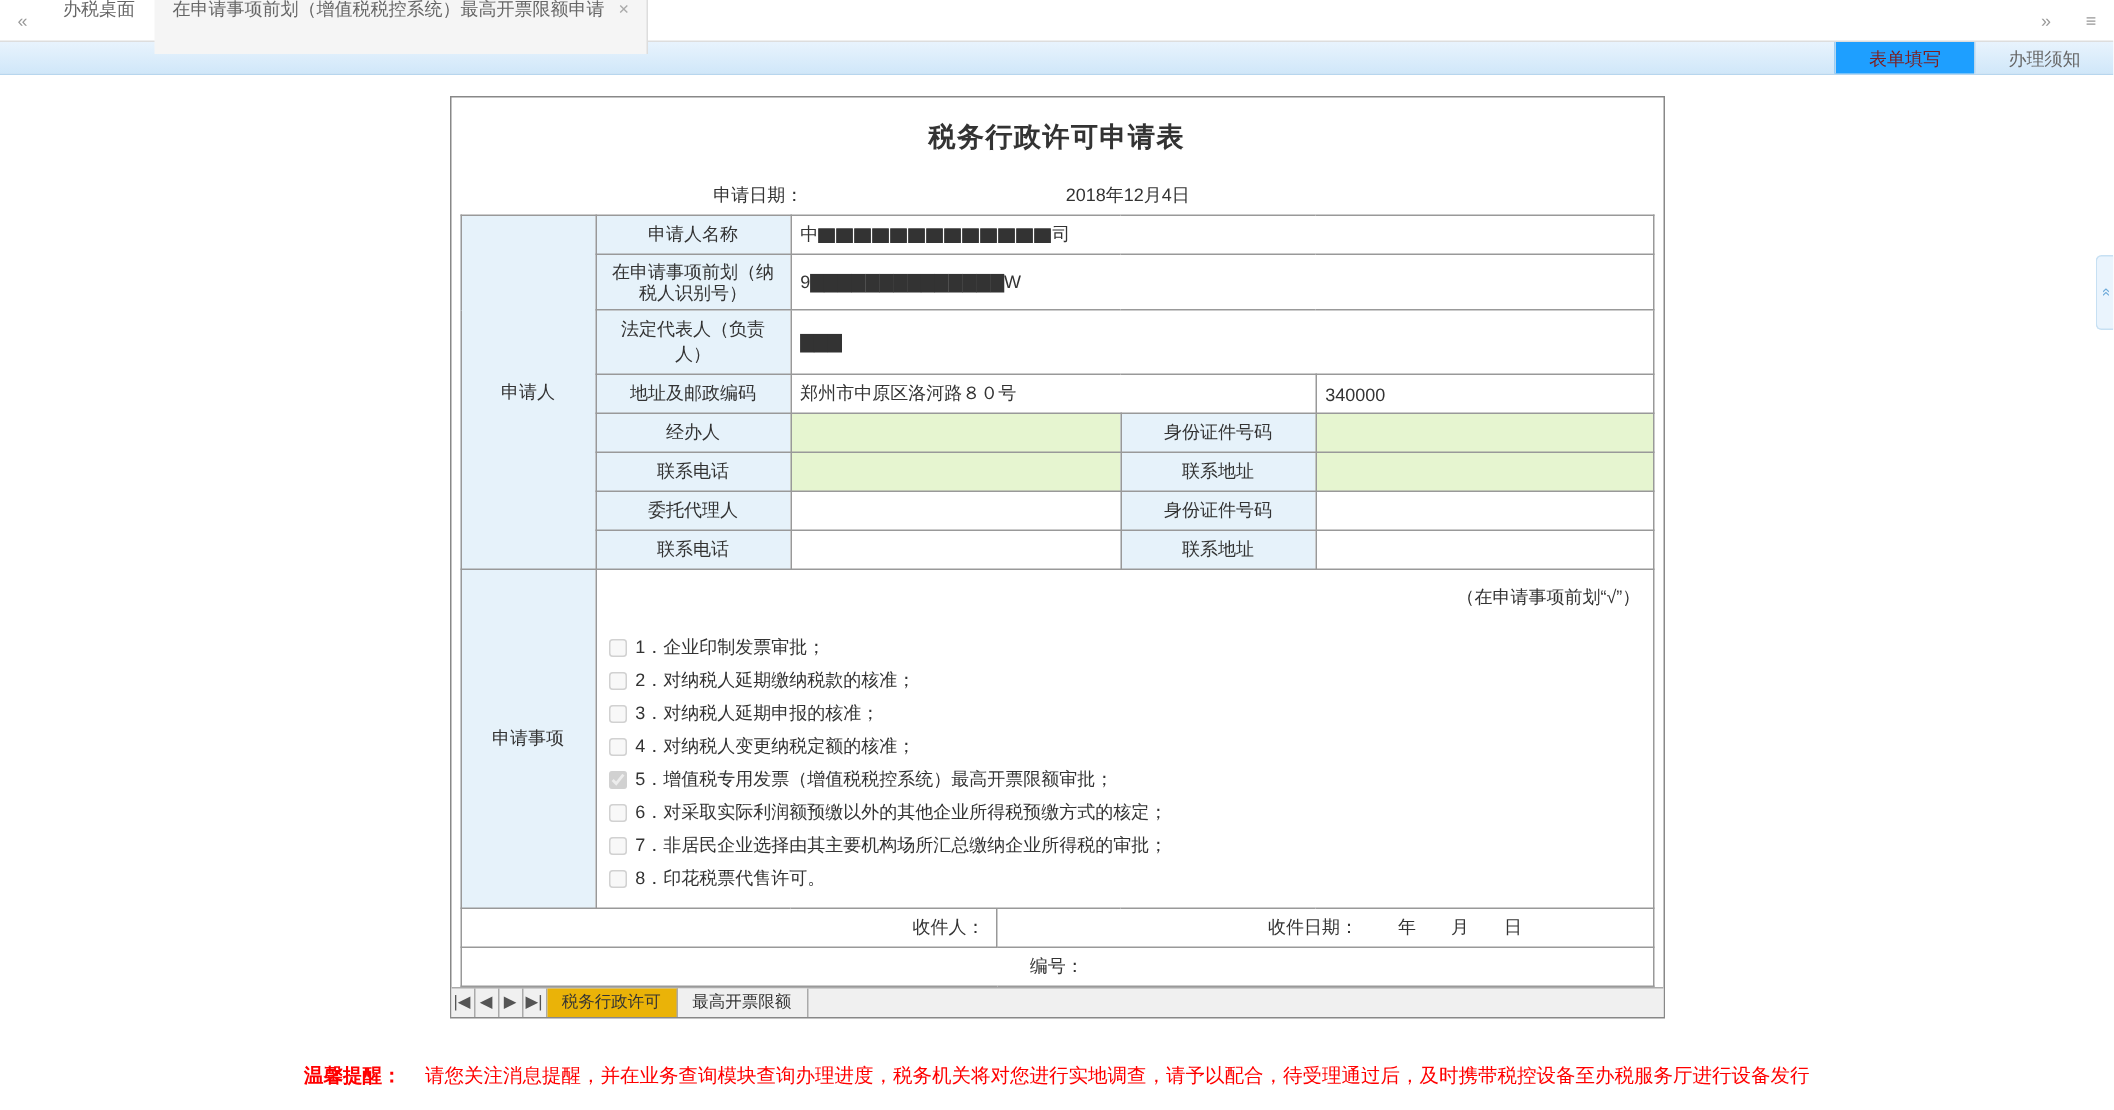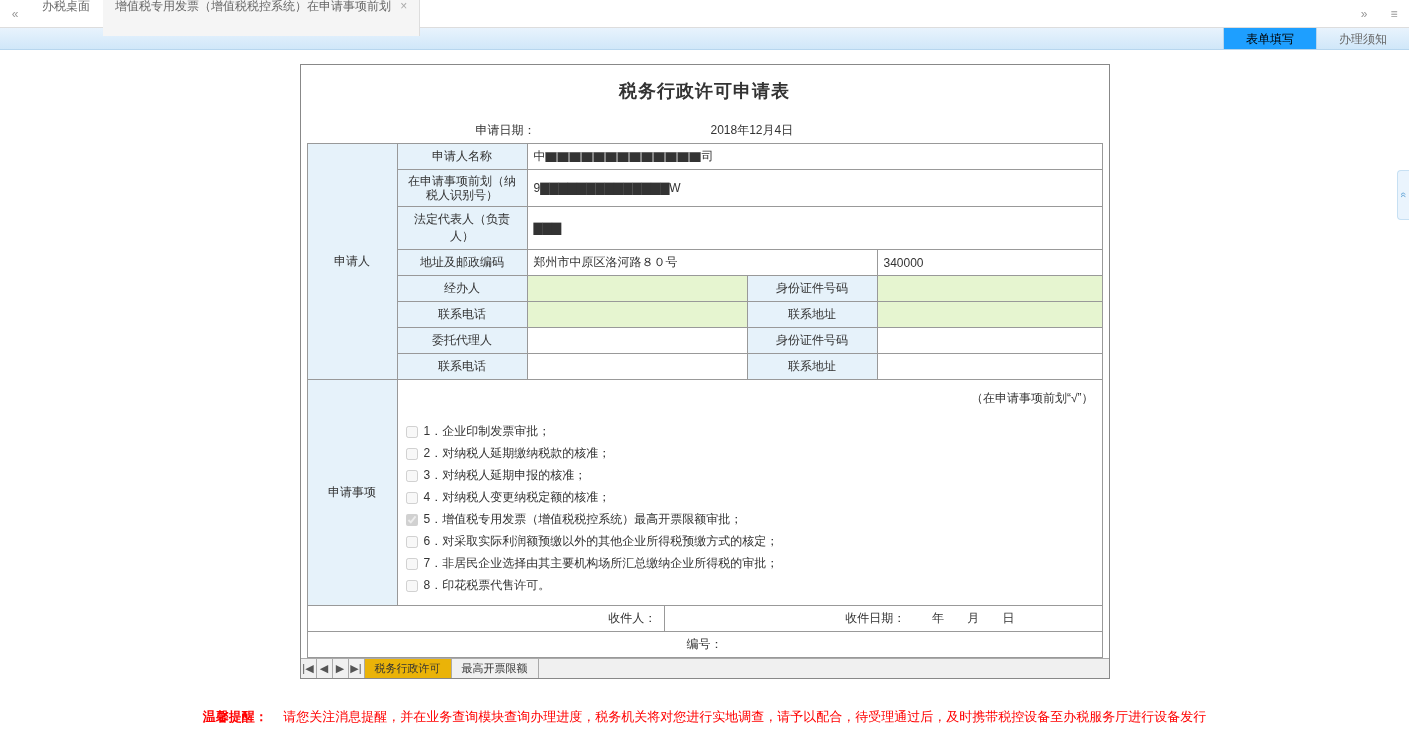--- a/index.html
+++ b/index.html
@@ -9,21 +9,21 @@
   .top-tabs .double-left { width: 30px; text-align: center; color: #999; cursor: pointer; }
   .top-tabs .tab { padding: 0 12px; height: 44px; line-height: 28px; color: #666; cursor: pointer; border-right: 1px solid transparent; }
   .top-tabs .tab.active { background: #f5f5f5; border-right: 1px solid #ddd; }
   .top-tabs .tab-close { margin-left: 6px; color: #aaa; }
   .top-tabs .spacer { flex: 1; }
   .top-tabs .double-right { width: 30px; text-align: center; color: #999; cursor: pointer; }
   .top-tabs .menu-icon { width: 30px; text-align: center; color: #999; cursor: pointer; }
   
   .blue-bar { height: 22px; background: linear-gradient(#e8f3fd,#d0e7f9); border-bottom: 1px solid #b7d6ee; display: flex; justify-content: flex-end; align-items: stretch; }
   .blue-bar .btab { padding: 0 22px; line-height: 22px; color: #666; border-left: 1px solid #b7d6ee; cursor: pointer; }
-  .blue-bar .btab.active { background: #1e9fff; color: #000000; }
+  .blue-bar .btab.active { background: #1e9fff; color: #7f1d1d; }
   
   .doc-container { width: 100%; display: flex; justify-content: center; padding: 14px 0 4px; }
   .doc-outer { border: 1px solid #888; width: 810px; }
   .doc-inner { padding: 6px 6px 0 6px; }
   .doc-title { font-family: SimSun, serif; font-size: 18px; font-weight: bold; text-align: center; padding: 8px 0 14px; letter-spacing: 1px; }
   
   table.form { width: 100%; border-collapse: collapse; }
   table.form td { border: 1px solid #999; padding: 4px 6px; font-size: 12px; vertical-align: middle; height: 26px; }
   td.lbl { background: #e6f2fa; text-align: center; }
   td.val { background: #fff; }
@@ -54,21 +54,21 @@
   
   .side-handle { position: fixed; right: 0; top: 170px; width: 12px; height: 50px; background: #eaf4fd; border:1px solid #c7e0f3; border-right:none; border-radius: 4px 0 0 4px; display:flex; align-items:center; justify-content:center; color:#6aa8d8; font-size:10px; writing-mode: vertical-rl; cursor:pointer;}
 </style>
 </head>
 <body>
 
 <div class="top-tabs">
   <div class="double-left">«</div>
   <div class="tab"><span>办税桌面</span></div>
   <div class="tab active">
-    <span>增值税专用发票（增值税税控系统）在申请事项前划</span>
+    <span>在申请事项前划（增值税税控系统）最高开票限额申请</span>
     <span class="tab-close">×</span>
   </div>
   <div class="spacer"></div>
   <div class="double-right">»</div>
   <div class="menu-icon">≡</div>
 </div>
 
 <div class="blue-bar">
   <div class="btab active">表单填写</div>
   <div class="btab">办理须知</div>

